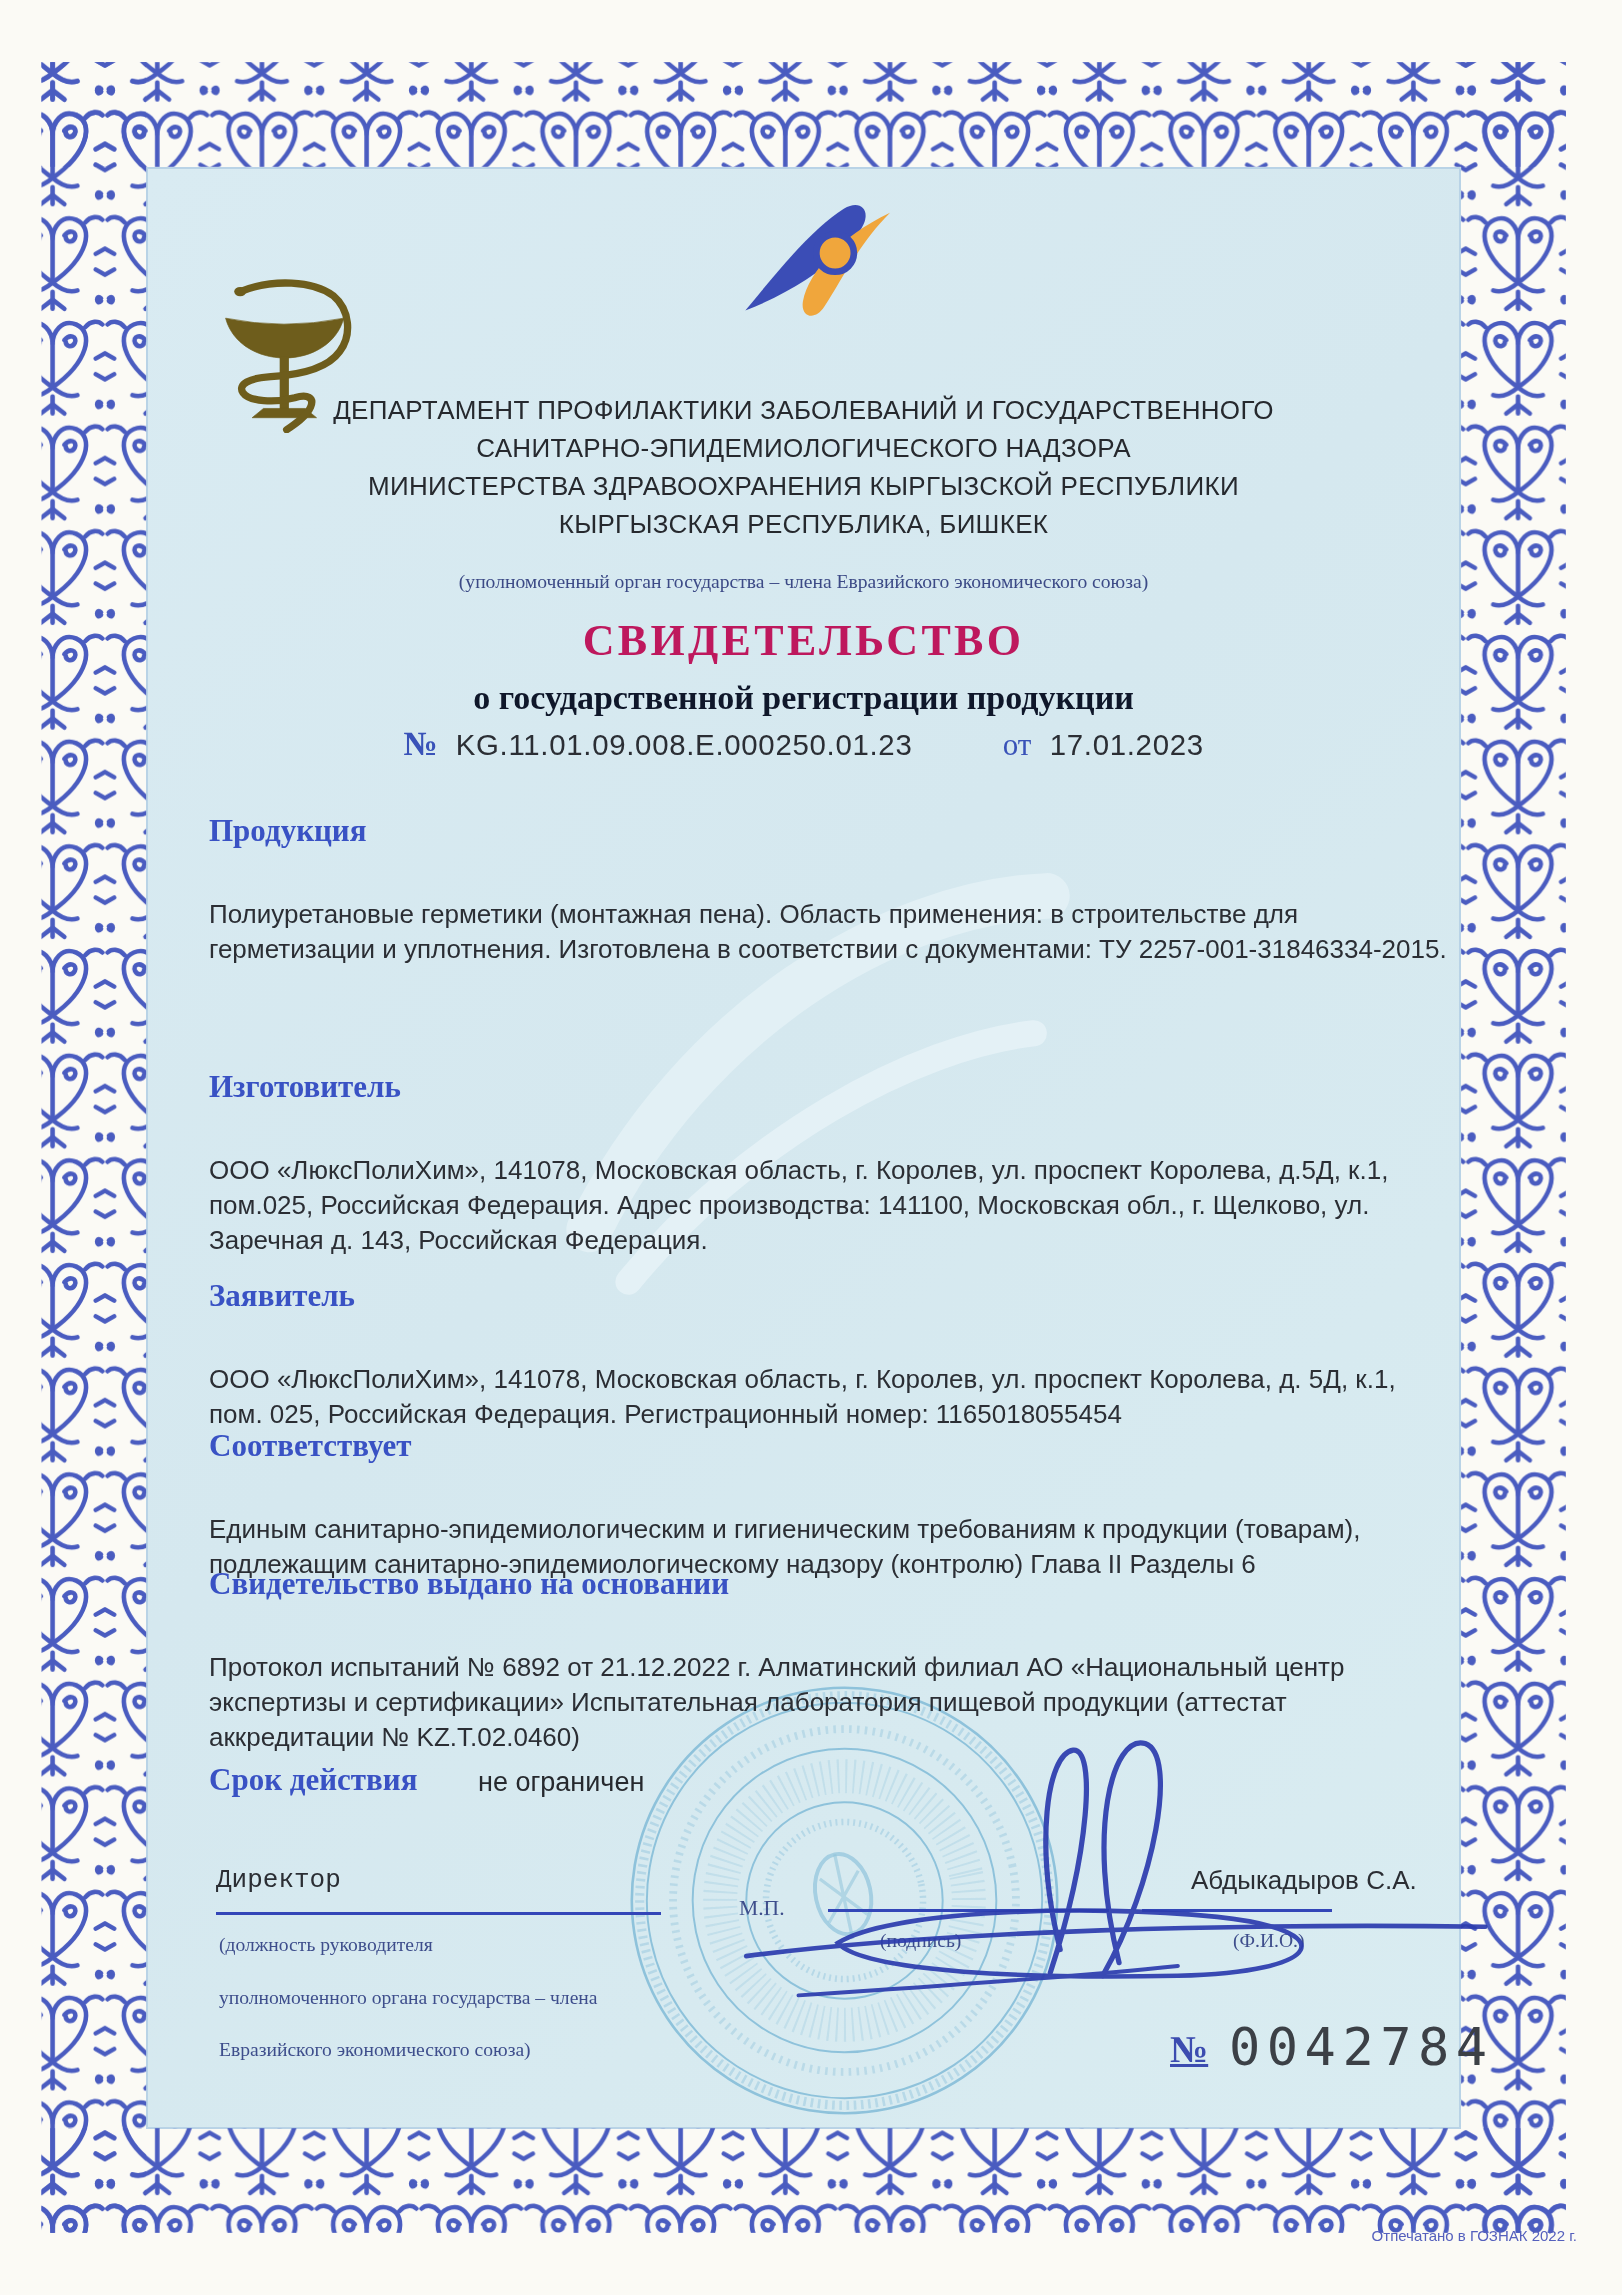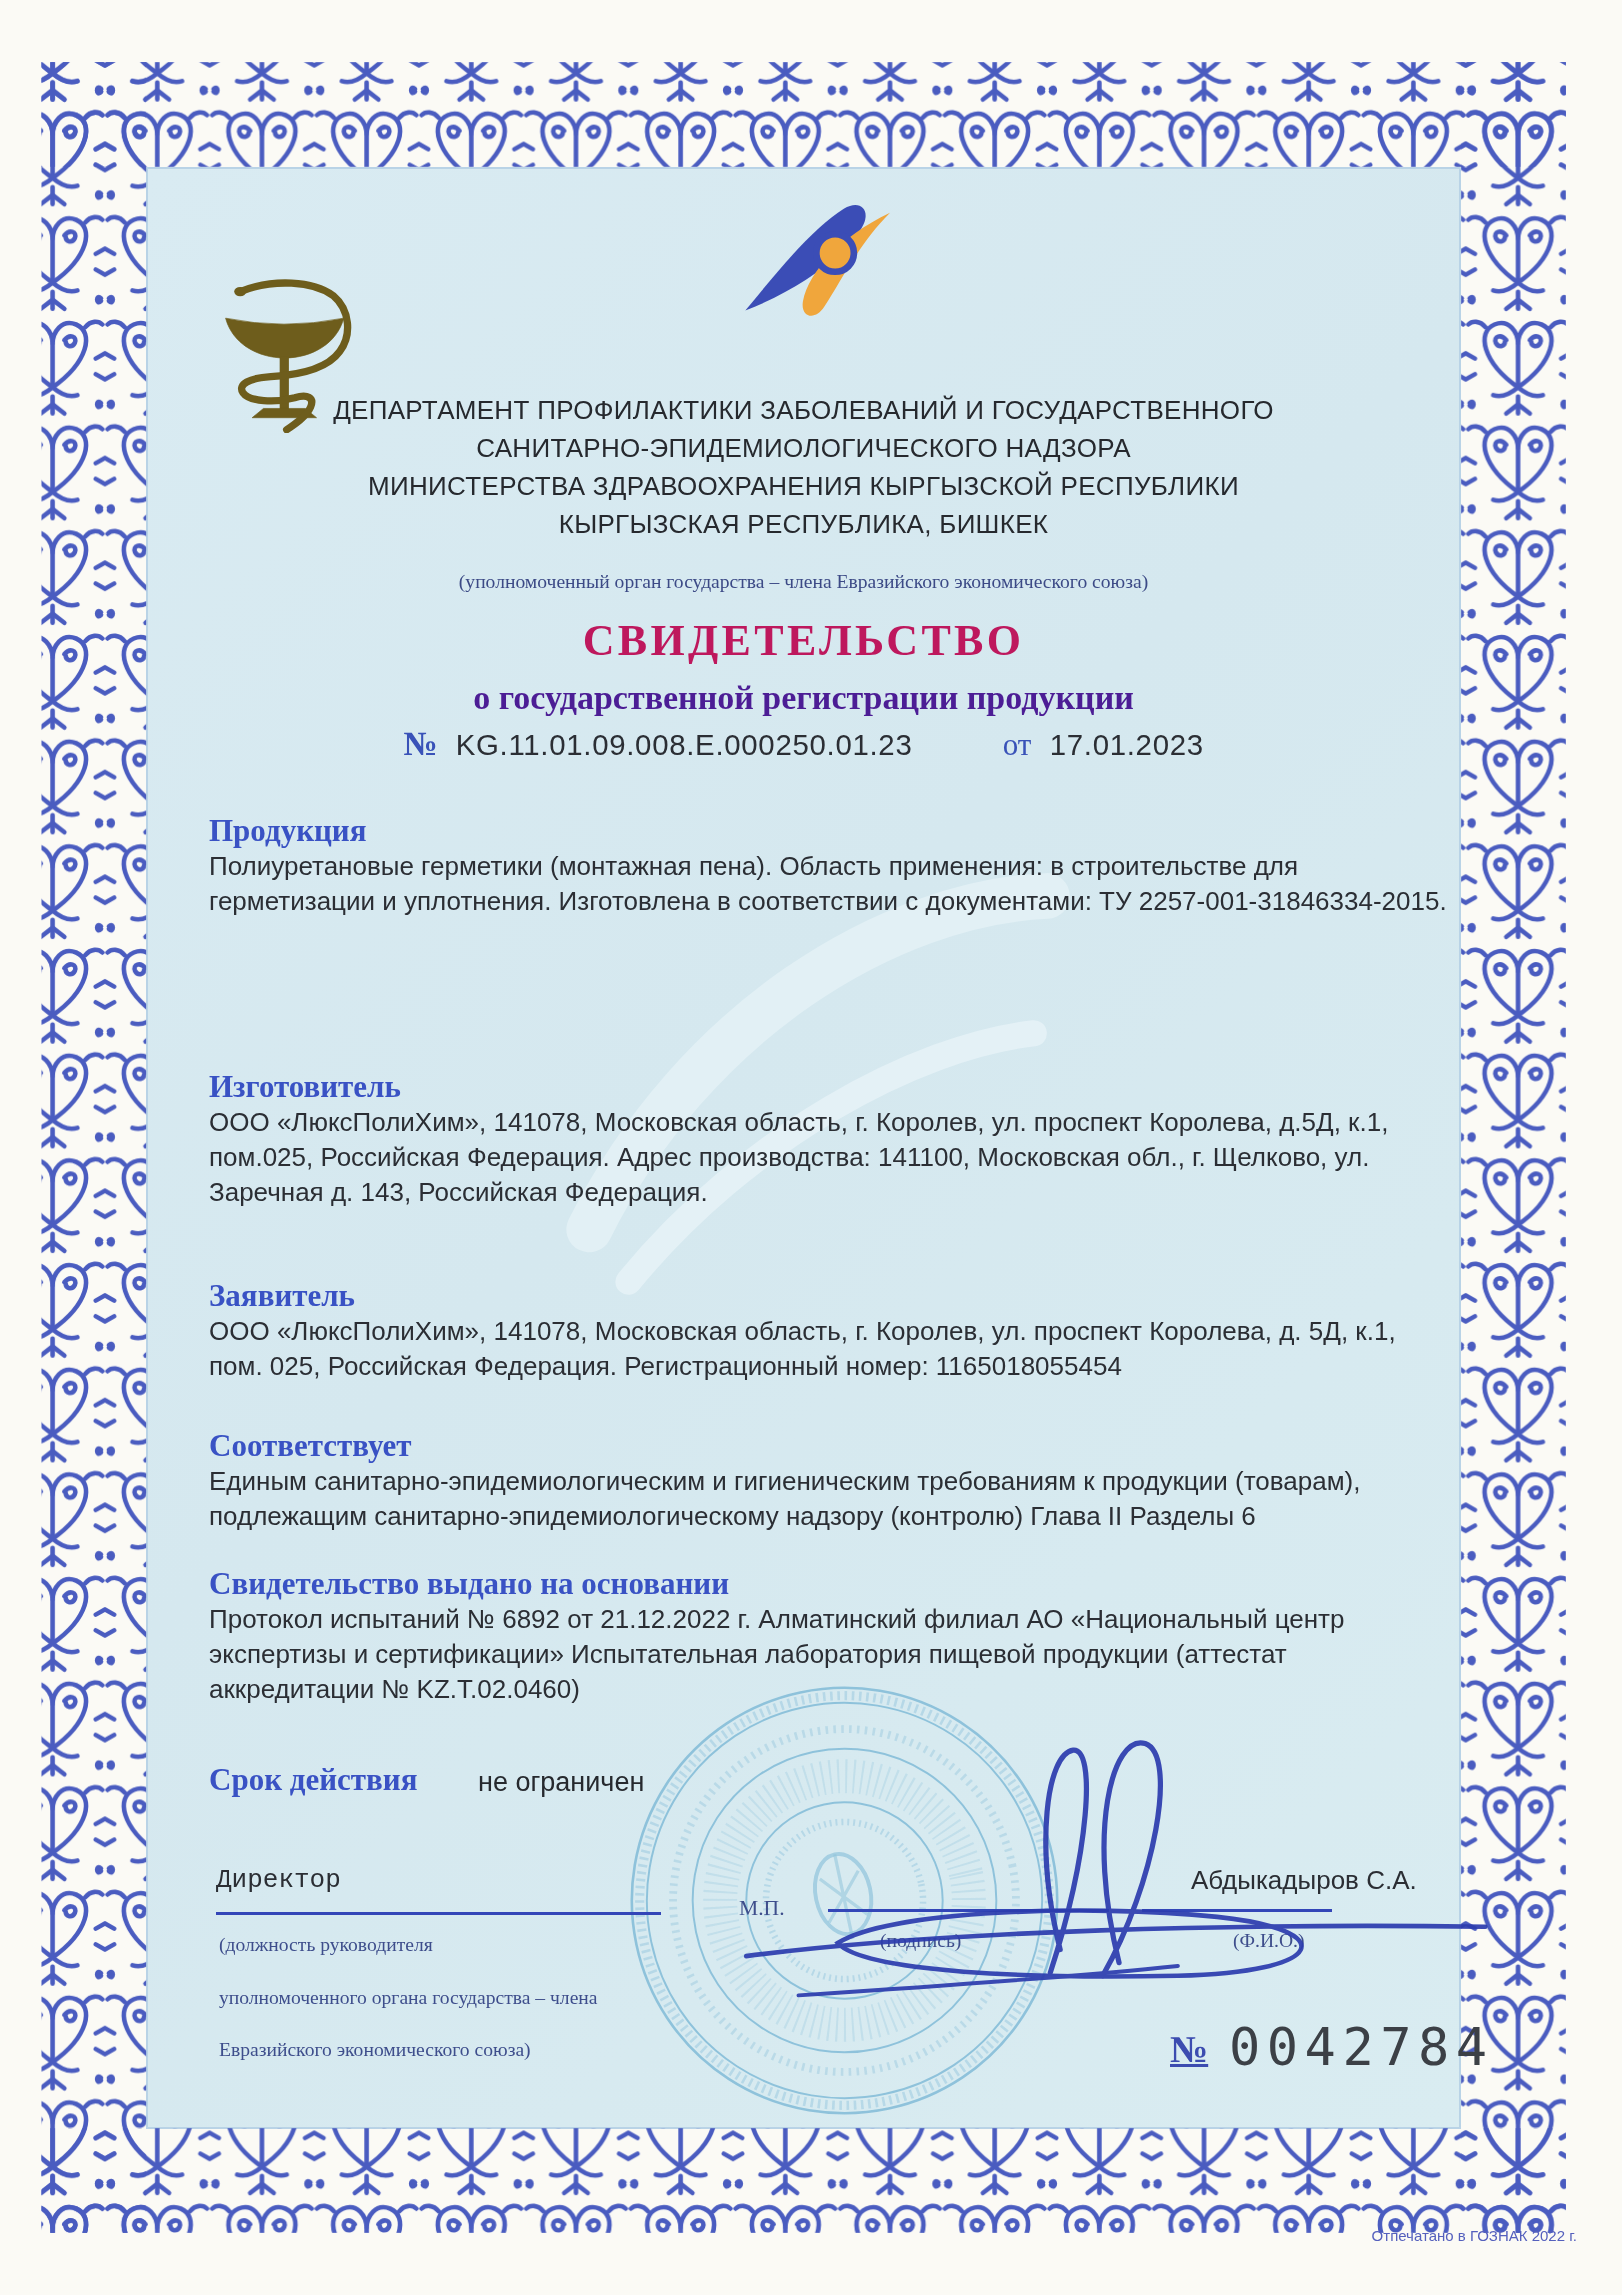--- a/index.html
+++ b/index.html
@@ -10,28 +10,28 @@
          background:linear-gradient(135deg,#d9ebf2 0%,#d5e8ef 45%,#d9ecf1 100%);
          box-shadow:inset 0 0 0 2px #b9d3e6;}
   .abs{position:absolute;z-index:4;}
   .centered{left:146px;width:1315px;text-align:center;}
   .union-title{font-family:"Liberation Serif",serif;font-weight:bold;color:#2e3fa8;
                font-size:37px;letter-spacing:1.3px;}
   .dept{font-size:26px;line-height:38px;color:#26292e;letter-spacing:0.3px;}
   .auth-note{font-family:"Liberation Serif",serif;color:#3c4a86;font-size:19.6px;}
   .doc-title{font-family:"Liberation Serif",serif;font-weight:bold;color:#be185d;
              font-size:44px;letter-spacing:3.3px;}
-  .doc-subtitle{font-family:"Liberation Serif",serif;font-weight:bold;color:#4c1d95;font-size:34px;}
+  .doc-subtitle{font-family:"Liberation Serif",serif;font-weight:bold;color:#0f172a;font-size:34px;}
   .numrow{display:flex;justify-content:center;align-items:baseline;gap:18.3px;}
   .no-sym{font-family:"Liberation Serif",serif;font-weight:bold;color:#3952b8;font-size:34px;}
   .num-val{font-size:29.4px;color:#2b2e34;letter-spacing:0.7px;}
   .ot{font-family:"Liberation Serif",serif;font-weight:normal;color:#3952b8;font-size:31px;margin-left:72px;}
   .section{left:209px;width:1240px;}
   .sec-head{font-family:"Liberation Serif",serif;font-weight:bold;color:#3952c4;font-size:31px;}
-  .sec-body{font-size:26px;line-height:35px;color:#2b2e34;}
+  .sec-body{font-size:26px;line-height:35px;color:#2b2e34;margin-top:48px;}
   .validity-label{font-family:"Liberation Serif",serif;font-weight:bold;color:#3952c4;font-size:31px;}
   .validity-value{font-size:27px;color:#26292e;}
   .plain{font-size:26px;color:#2b2e34;}
   .small-note{font-family:"Liberation Serif",serif;color:#3e4e8c;font-size:19.6px;}
   .mp{font-family:"Liberation Serif",serif;color:#3e4e8c;font-size:21.6px;}
   .uline{position:absolute;height:2.6px;background:#3346b8;z-index:4;}
   .serial-sym{font-family:"Liberation Serif",serif;font-weight:bold;color:#3c4cb0;
               font-size:38px;text-decoration:underline;}
   .serial-num{font-family:"DejaVu Sans Mono",monospace;color:#3c4046;font-size:52px;letter-spacing:6.5px;}
   .print-note{font-size:15px;color:#5560bd;text-align:right;}

